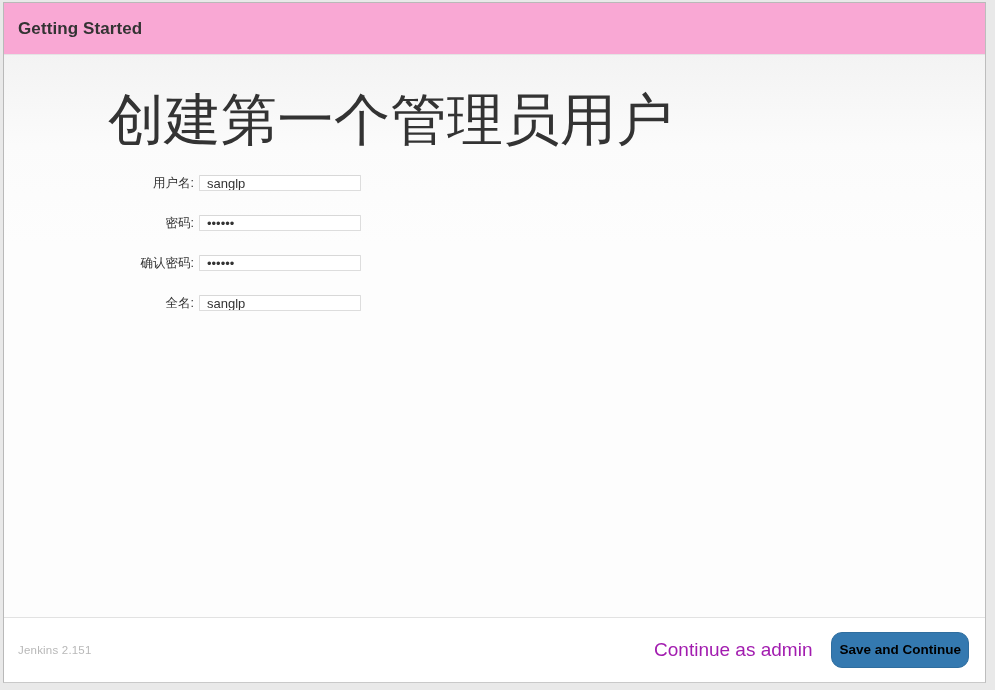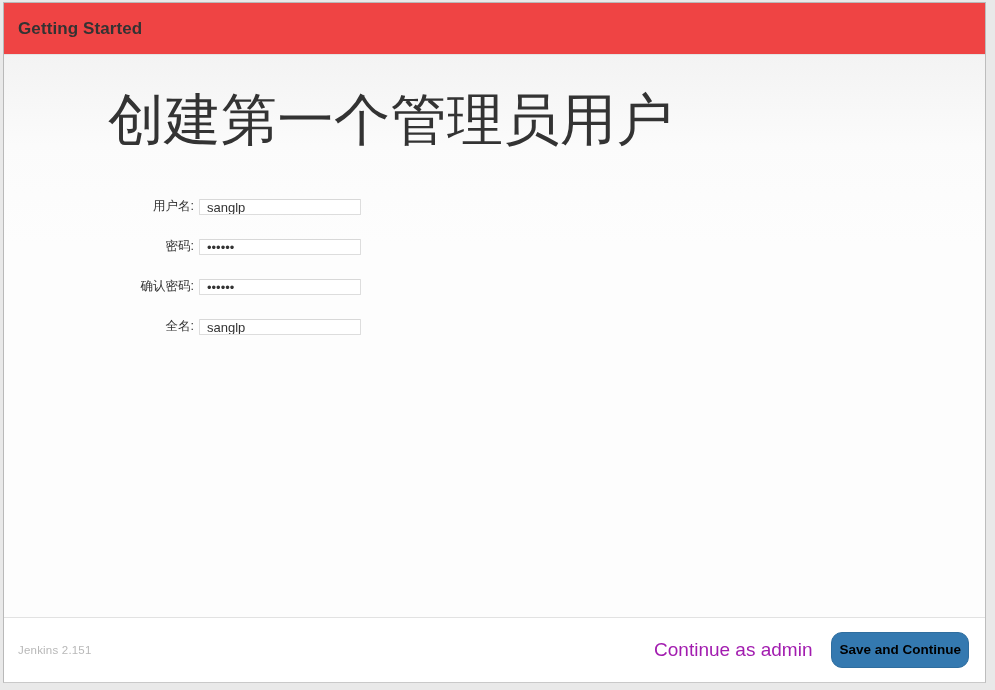--- a/index.html
+++ b/index.html
@@ -27,21 +27,21 @@
     box-sizing: border-box;
     display: flex;
     flex-direction: column;
     overflow: hidden;
   }
 
   
   #page-header {
     height: 52px;
     min-height: 52px;
-    background: #ef4444;
+    background: #f9a8d4;
     border-bottom: 1px solid #e4e4e4;
     display: flex;
     align-items: center;
     box-sizing: border-box;
   }
   #page-header .title {
     margin-left: 14px;
     font-size: 17px;
     font-weight: bold;
     color: #333333;
@@ -71,21 +71,21 @@
     letter-spacing: 0.5px;
     white-space: nowrap;
   }
 
   
   #admin-form {
     margin-top: 23px;
   }
   .form-row {
     display: flex;
-    align-items: flex-end;
+    align-items: flex-start;
     height: 40px;
   }
   .form-label {
     width: 91px;
     text-align: right;
     padding-right: 5px;
     font-size: 12.5px;
     color: #333333;
     box-sizing: border-box;
     white-space: nowrap;

